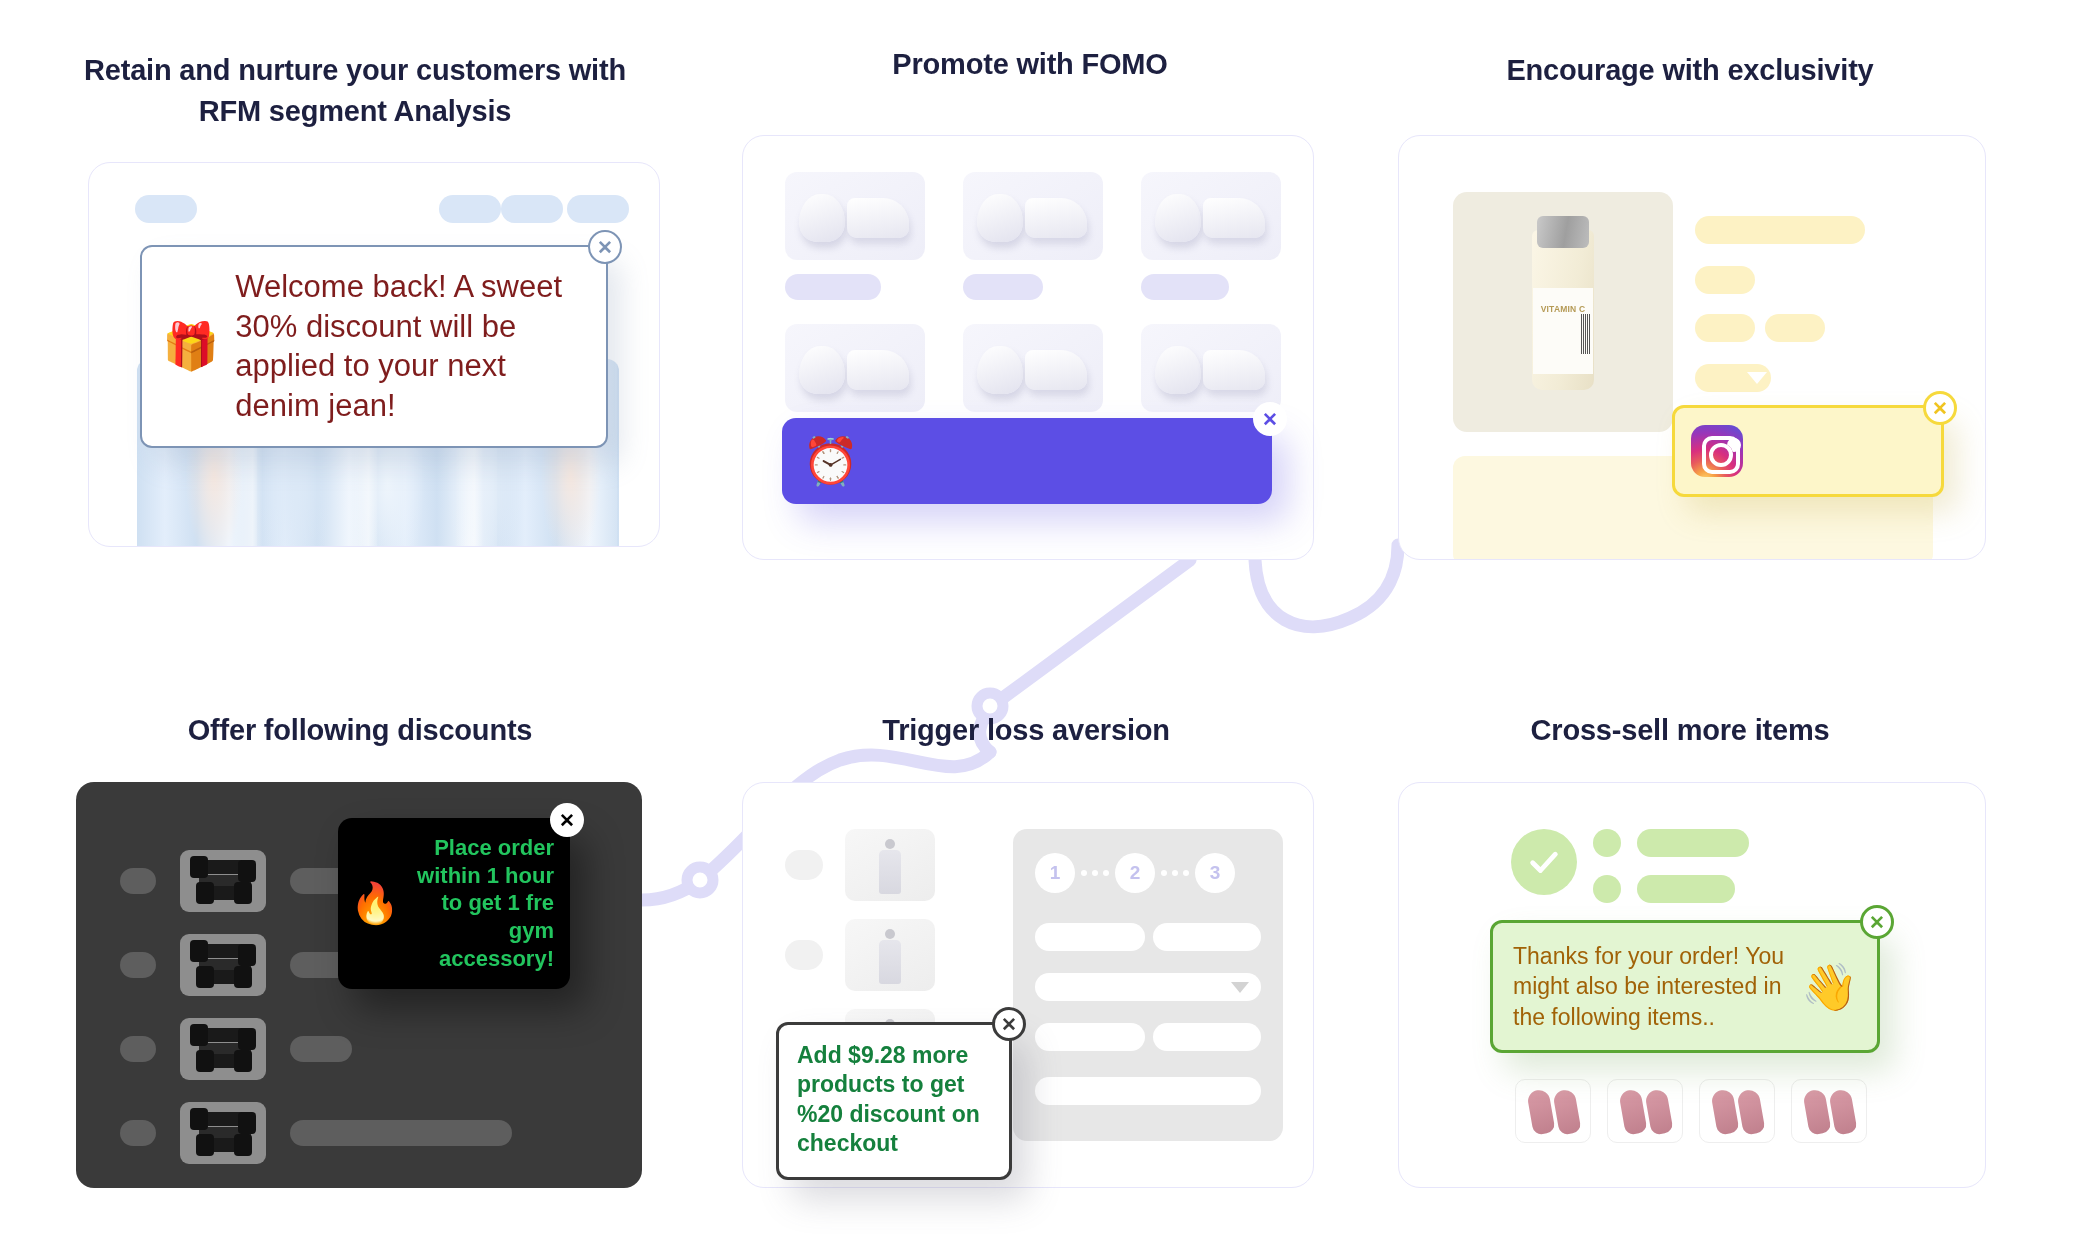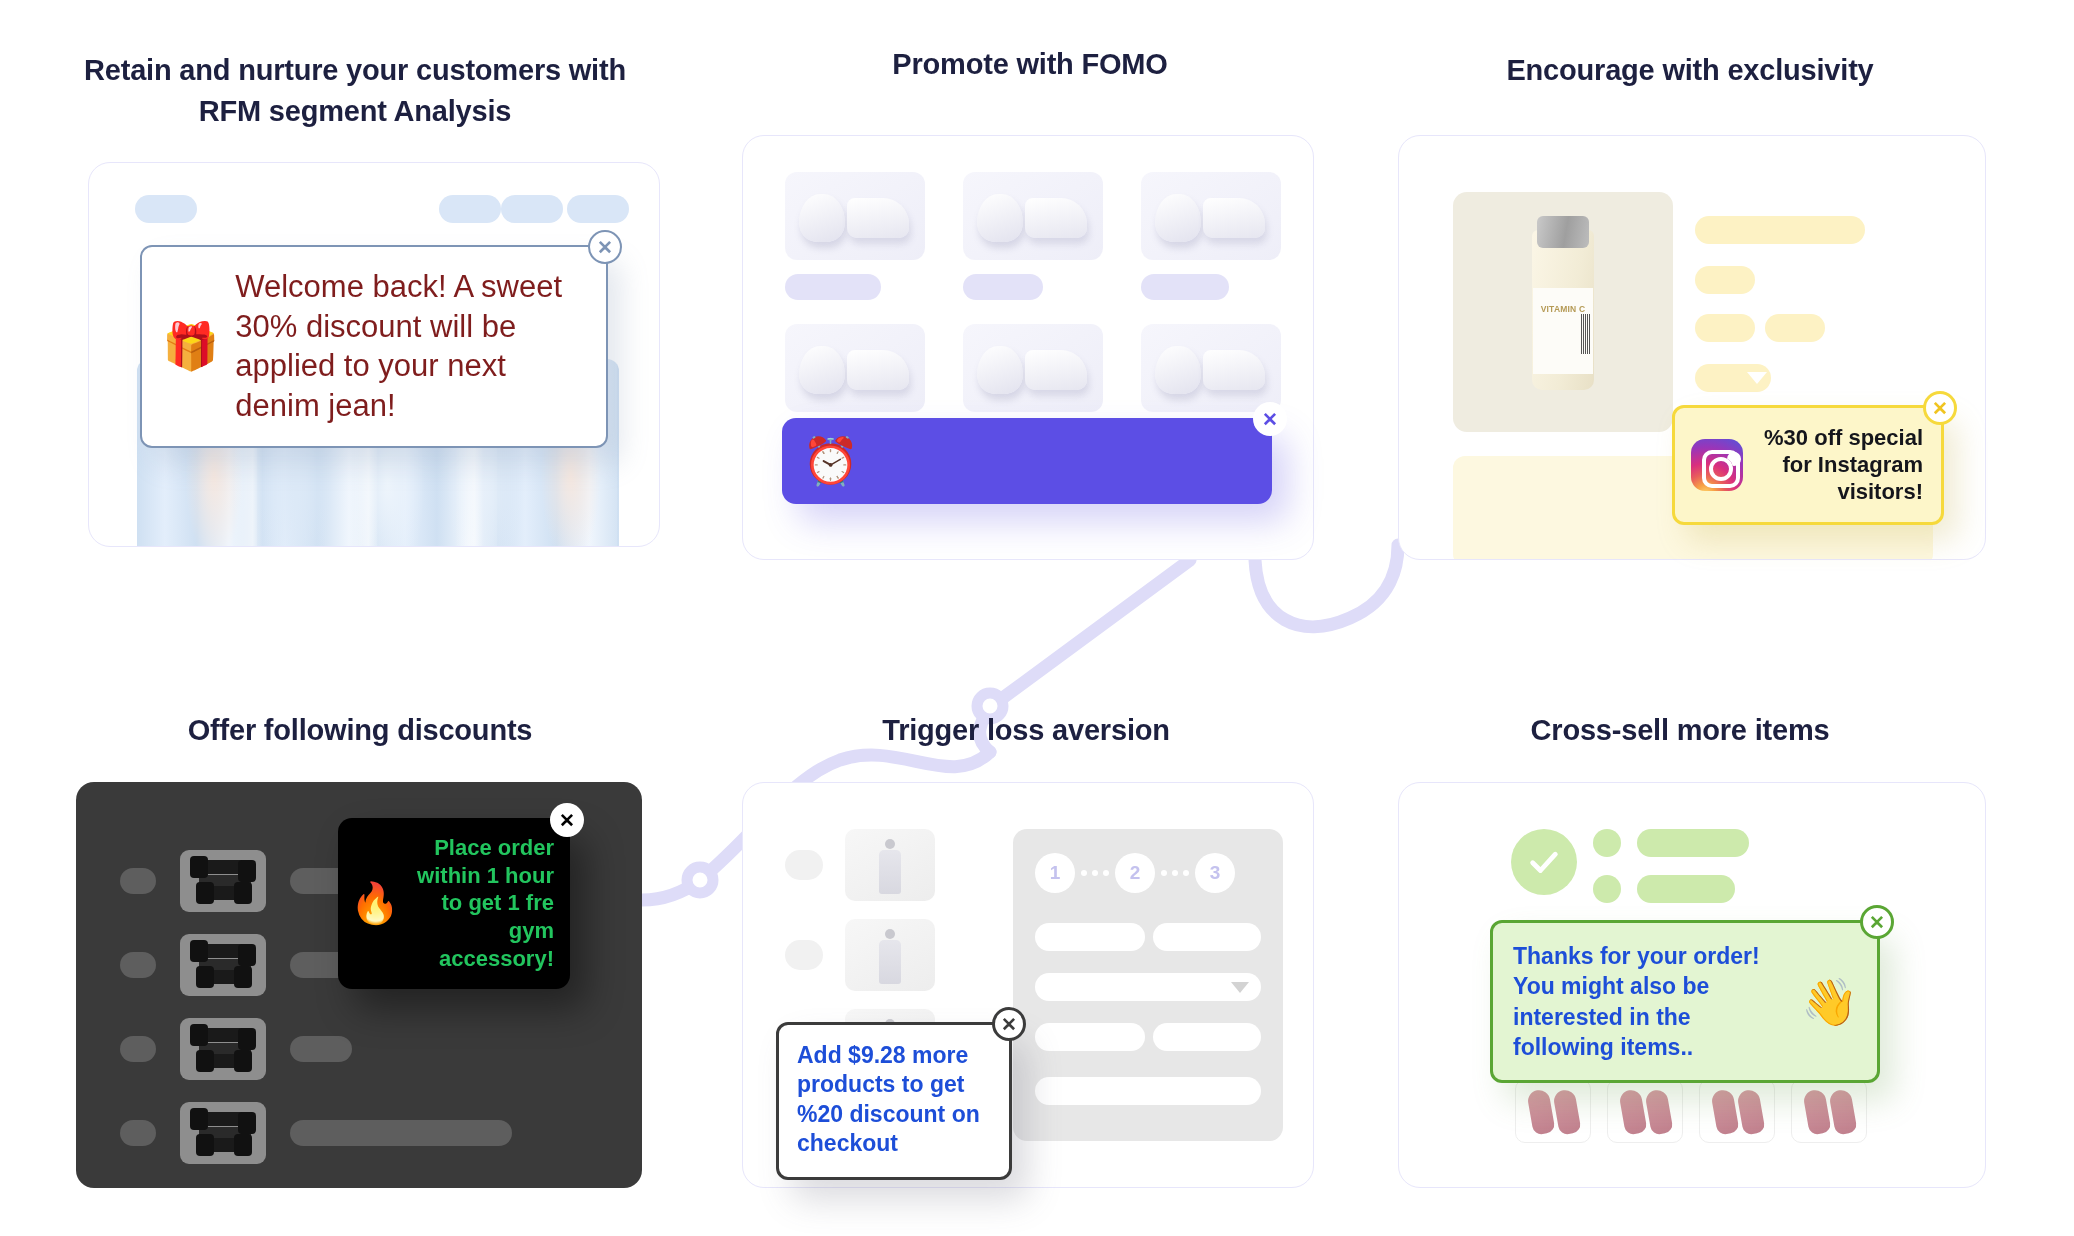--- a/index.html
+++ b/index.html
@@ -287,21 +287,21 @@
   }
 
   #popup-loss {
     left: 776px; top: 1022px; width: 236px;
     background: #ffffff;
     border: 3px solid #3b3b3b;
     border-radius: 12px;
     padding: 16px 16px 18px 18px;
     box-shadow: 16px 20px 34px rgba(90,90,110,.22);
   }
-  #popup-loss .txt { font-size: 23px; font-weight: bold; color: #1d4ed8; line-height: 1.28; }
+  #popup-loss .txt { font-size: 23px; font-weight: bold; color: #15803d; line-height: 1.28; }
   #popup-loss .close-btn { right: -17px; top: -18px; border: 3px solid #3b3b3b; color: #3b3b3b; }
 
   
   #card-cross { left: 1398px; top: 782px; width: 588px; height: 406px; overflow: hidden; }
   .gcheck {
     position: absolute; left: 112px; top: 46px; width: 66px; height: 66px;
     border-radius: 50%; background: #cdeaac;
     display: flex; align-items: center; justify-content: center;
   }
   .gcheck svg { width: 34px; height: 34px; }
@@ -329,21 +329,21 @@
 
   #popup-cross {
     left: 1490px; top: 920px; width: 390px;
     background: #e3f5d2;
     border: 3px solid #5aa634;
     border-radius: 12px;
     padding: 18px 18px 18px 20px;
     display: flex; align-items: center; gap: 6px;
     box-shadow: 14px 18px 32px rgba(110,160,80,.22);
   }
-  #popup-cross .txt { font-size: 23px; font-weight: bold; color: #1d4ed8; line-height: 1.32; }
+  #popup-cross .txt { font-size: 23px; font-weight: normal; color: #a16207; line-height: 1.32; }
   #popup-cross .emoji { font-size: 46px; line-height: 1; }
   #popup-cross .close-btn { right: -17px; top: -18px; border: 3px solid #5aa634; color: #5aa634; }
 </style>
 </head>
 <body>
 
 <div id="stage">
 
   <svg id="connectors" viewBox="0 0 2074 1236">
     <g fill="none" stroke="#dedcf8" stroke-width="13" stroke-linecap="round">
@@ -424,21 +424,20 @@
     <div class="ybar" id="eb1"></div>
     <div class="ybar" id="eb2"></div>
     <div class="ybar" id="eb3"></div>
     <div class="ybar" id="eb4"></div>
     <div class="ycaret"></div>
     <div class="ypanel"></div>
   </div>
 
   <div class="popup" id="popup-insta">
     <div class="ig-icon"></div>
-    <div class="txt">%30 off special for Instagram visitors!</div>
     <div class="close-btn">✕</div>
   </div>
 
   <div class="card" id="card-dark">
     <div class="dark-row" id="dr0">
       <div class="dark-dot"></div>
       <div class="dumbbell"></div>
       <div class="dark-bar"></div>
     </div>
     <div class="dark-row" id="dr1">

